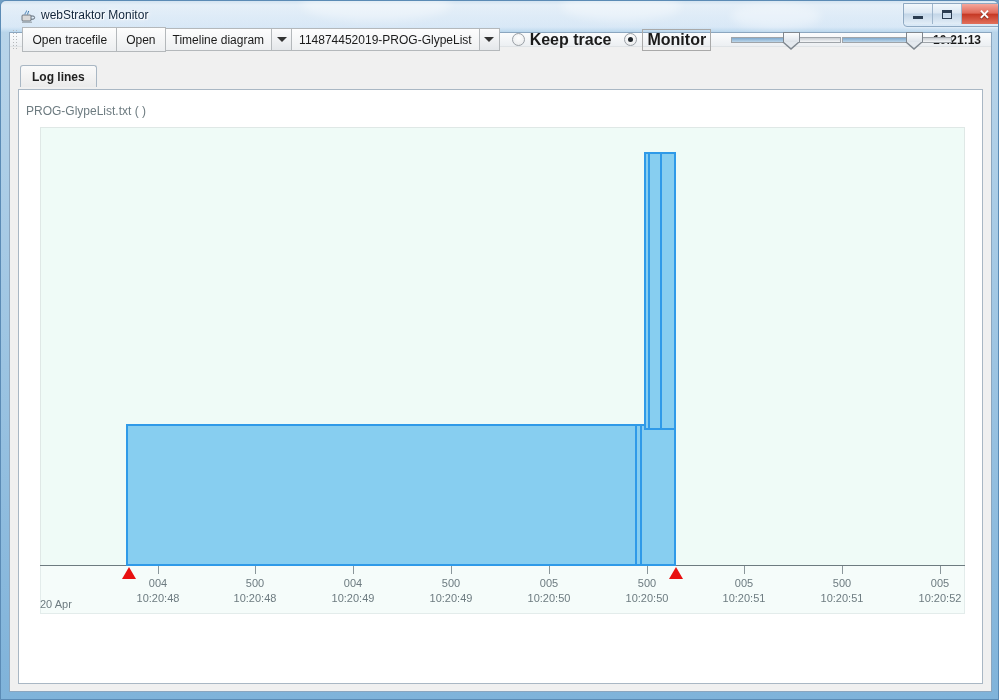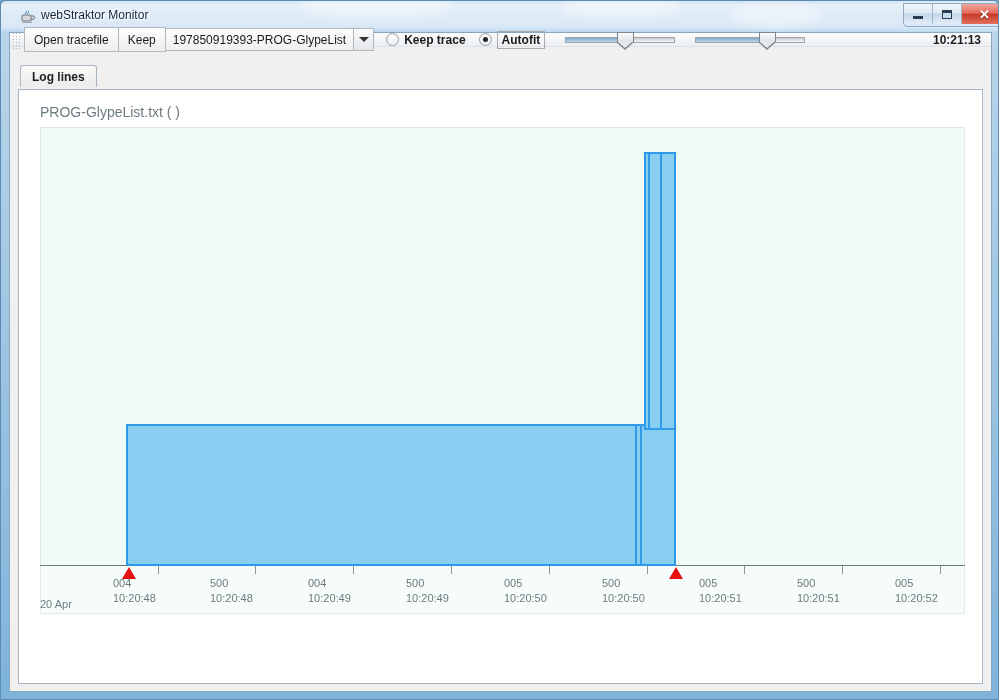--- a/index.html
+++ b/index.html
@@ -57,21 +57,21 @@
   .combo .carrow{width:19px;display:flex;align-items:center;justify-content:center;
         background:linear-gradient(to bottom,#fbfbfc,#e4e7ea);border:1px solid #b4b8bb;}
   .tri-down{width:0;height:0;border-left:5px solid transparent;border-right:5px solid transparent;
         border-top:5px solid #333;}
   .radio-wrap{display:flex;align-items:center;margin-left:13px;}
   .radio{width:13px;height:13px;border-radius:50%;box-sizing:border-box;
         background:radial-gradient(circle at 50% 35%,#ffffff,#e6e8ea);
         border:1px solid #9aa0a6;margin-right:5px;position:relative;}
   .radio.on::after{content:"";position:absolute;left:3px;top:3px;width:5px;height:5px;
         border-radius:50%;background:#20262b;}
-  .rlabel{font-size:12px;font-weight:bold;color:#1b1b1b;white-space:nowrap;}
+  .rlabel{font-size:16px;font-weight:bold;color:#1b1b1b;white-space:nowrap;}
   .rlabel.focus{border:1px solid #a9a9a9;padding:1px 4px;margin:-2px 0;}
   .slider{position:relative;width:110px;height:23px;margin-left:20px;}
   .strack{position:absolute;left:0;top:9px;width:110px;height:6px;box-sizing:border-box;
         border:1px solid #9fa4a9;background:linear-gradient(to bottom,#c9ced3,#f4f6f8);}
   .sfill{position:absolute;left:1px;top:10px;height:4px;
         background:linear-gradient(to bottom,#7fa9cd,#bcd6ea);}
   .sthumb{position:absolute;top:4px;width:17px;height:16px;}
   .sthumb i{display:block;width:17px;height:10px;box-sizing:border-box;
         background:linear-gradient(to bottom,#fcfdfe,#dde3e9);border:1px solid #7e868e;border-bottom:none;}
   .sthumb b{display:block;width:0;height:0;margin-left:-1px;
@@ -85,31 +85,31 @@
   #tabstrip{position:absolute;left:0;top:29px;width:782px;height:28px;background:#f0f0f0;}
   .tab{position:absolute;top:3px;height:22px;padding:0 11px;display:flex;align-items:center;
        font-size:12px;font-weight:bold;color:#1f1f1f;box-sizing:border-box;
        border:1px solid #a9b7c4;border-bottom:none;border-radius:3px 3px 0 0;white-space:nowrap;}
   #tab-log{left:10px;background:linear-gradient(to bottom,#fafafa,#ebebeb);}
   #tab-graph{left:83px;background:linear-gradient(to bottom,#e9f2fb,#d3e6f7);}
 
   
   #panel{position:absolute;left:8px;top:56px;width:965px;height:595px;
          background:#ffffff;border:1px solid #a9b7c4;box-sizing:border-box;}
-  #chart-title{position:absolute;left:30px;top:71px;font-size:14px;color:#6d7b80;white-space:nowrap;}
+  #chart-title{position:absolute;left:16px;top:71px;font-size:12px;color:#6d7b80;white-space:nowrap;}
 
   
   #chart{position:absolute;left:30px;top:94px;width:925px;height:487px;}
   #plot{position:absolute;left:0;top:0;width:925px;height:439px;
         background:#effbf7;border:1px solid #dfe8e6;box-sizing:border-box;}
   #axisband{position:absolute;left:0;top:439px;width:925px;height:48px;
         background:#f5fcfa;border:1px solid #e3eceb;border-top:none;box-sizing:border-box;}
   #axisline{position:absolute;left:0;top:438px;width:925px;height:1px;background:#6d7b80;}
   .tick{position:absolute;top:439px;width:1px;height:8px;background:#8a969a;}
-  .tlabel{position:absolute;top:449px;font-size:11px;color:#6d7b80;text-align:left;
+  .tlabel{position:absolute;top:449px;font-size:11px;color:#6d7b80;text-align:center;
         width:90px;margin-left:-45px;line-height:15px;white-space:pre-line;}
   .marker{position:absolute;top:440px;width:0;height:0;margin-left:-7px;
         border-left:7px solid transparent;border-right:7px solid transparent;border-bottom:12px solid #e81010;}
   .bar{position:absolute;box-sizing:border-box;background:#87cef0;border:2px solid #2f9ae8;}
   .bar.lite{border-color:#2f9ae8;}
   #daylabel{position:absolute;left:30px;top:565px;font-size:11px;color:#6d7b80;}
 
   
   #bottomstrip{position:absolute;left:0;top:657px;width:981px;height:1px;background:#f0f0f0;}
 </style>
@@ -144,38 +144,44 @@
       </div>
     </div>
   </div>
 
   <div id="client">
 
     <div id="toolbar">
       <div id="grip"></div>
 
       <div class="tbtn">Open tracefile</div>
-      <div class="tbtn">Keep</div>
-
+      <div class="tbtn">Open</div>
 
       <div class="combo">
-        <div class="cval">197850919393-PROG-GlypeList</div>
+        <div class="cval">Timeline diagram</div>
+        <div class="carrow">
+          <span class="tri-down"></span>
+        </div>
+      </div>
+
+      <div class="combo">
+        <div class="cval">114874452019-PROG-GlypeList</div>
         <div class="carrow">
           <span class="tri-down"></span>
         </div>
       </div>
 
       <div class="radio-wrap">
         <span class="radio"></span>
         <span class="rlabel">Keep trace</span>
       </div>
 
       <div class="radio-wrap">
         <span class="radio on"></span>
-        <span class="rlabel focus">Autofit</span>
+        <span class="rlabel focus">Monitor</span>
       </div>
 
       <div class="slider">
         <div class="strack"></div>
         <div class="sfill" style="width:58px;"></div>
         <div class="sthumb" style="left:52px;">
             <i></i>
             <b></b>
           </div>
       </div>

